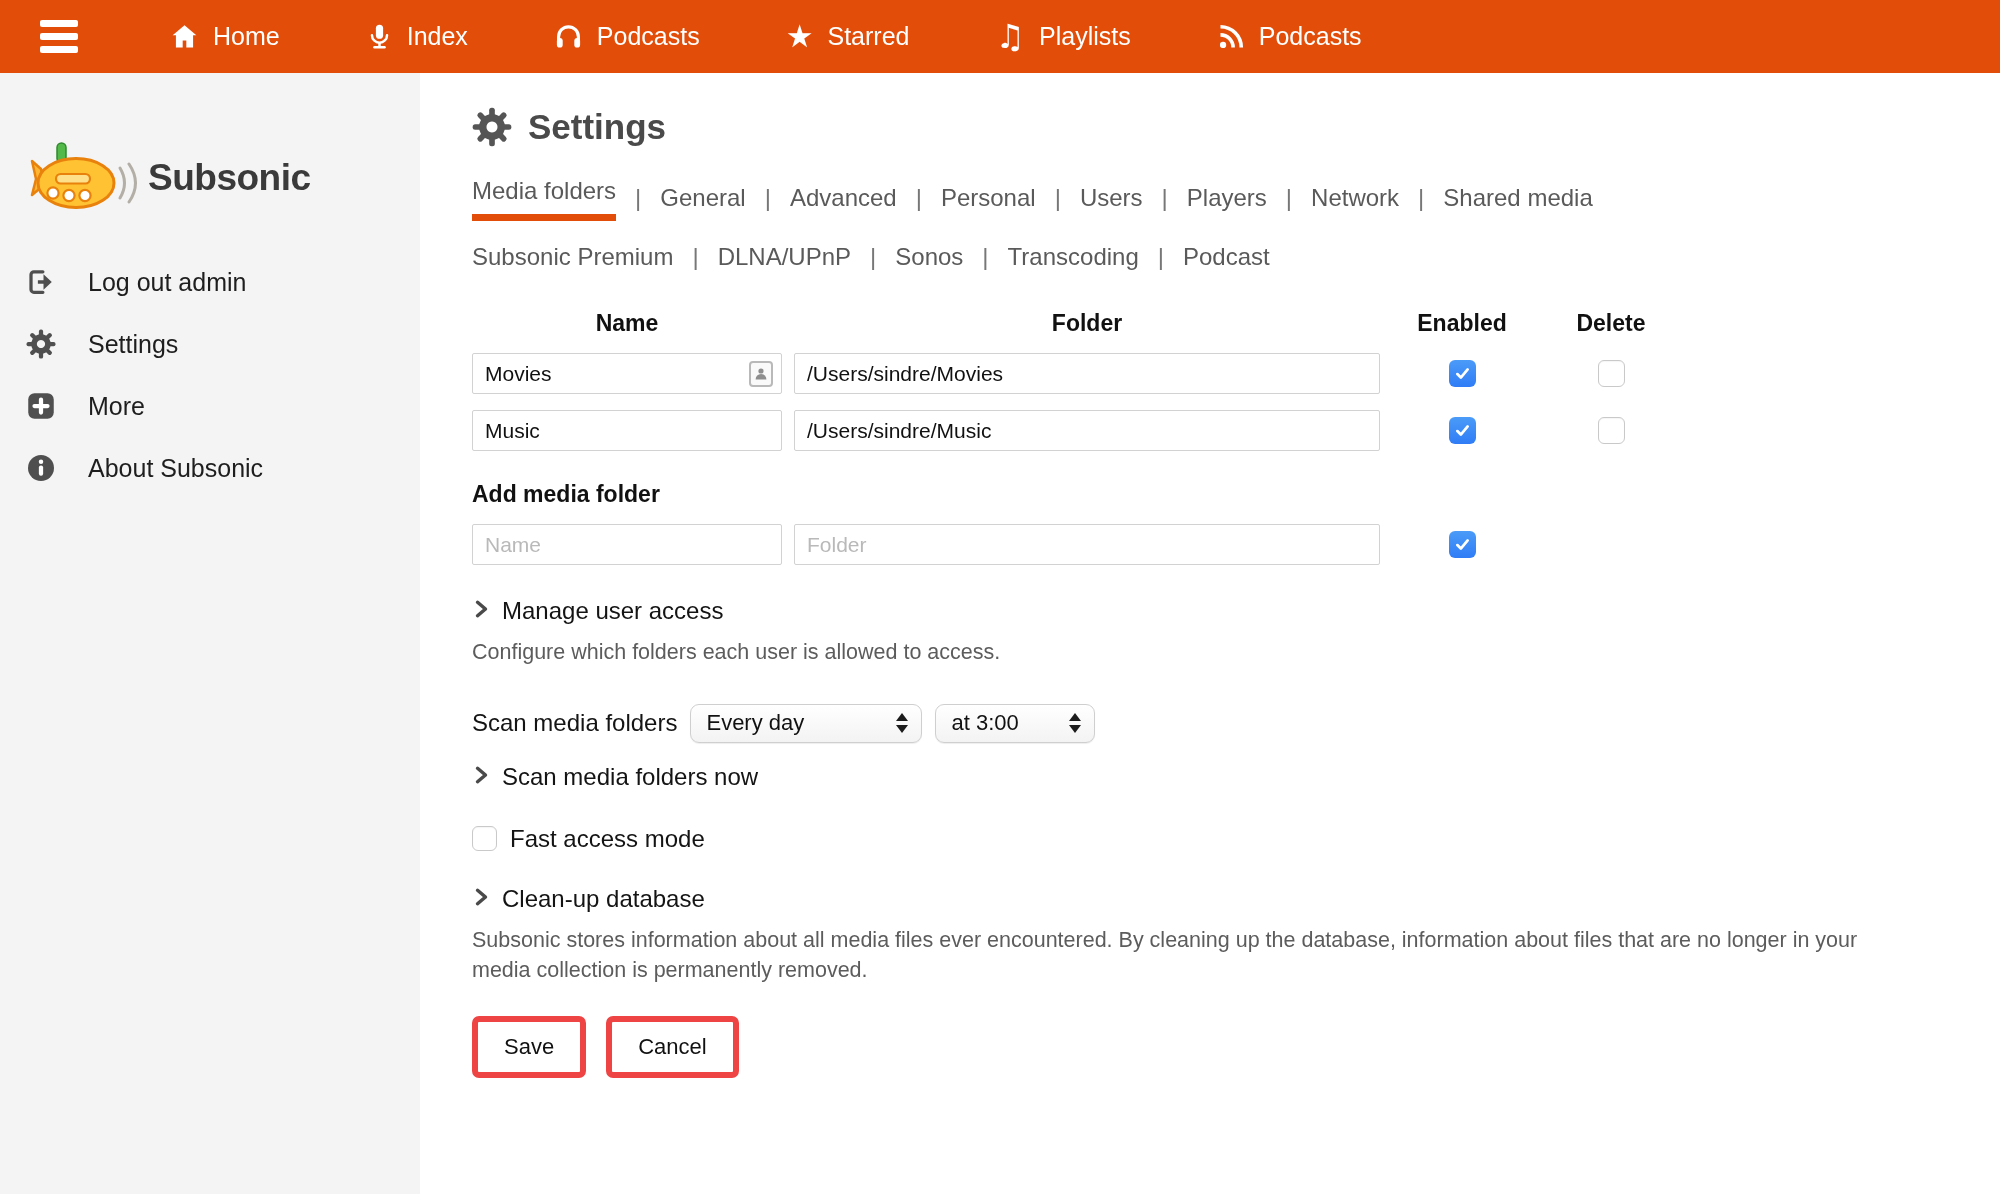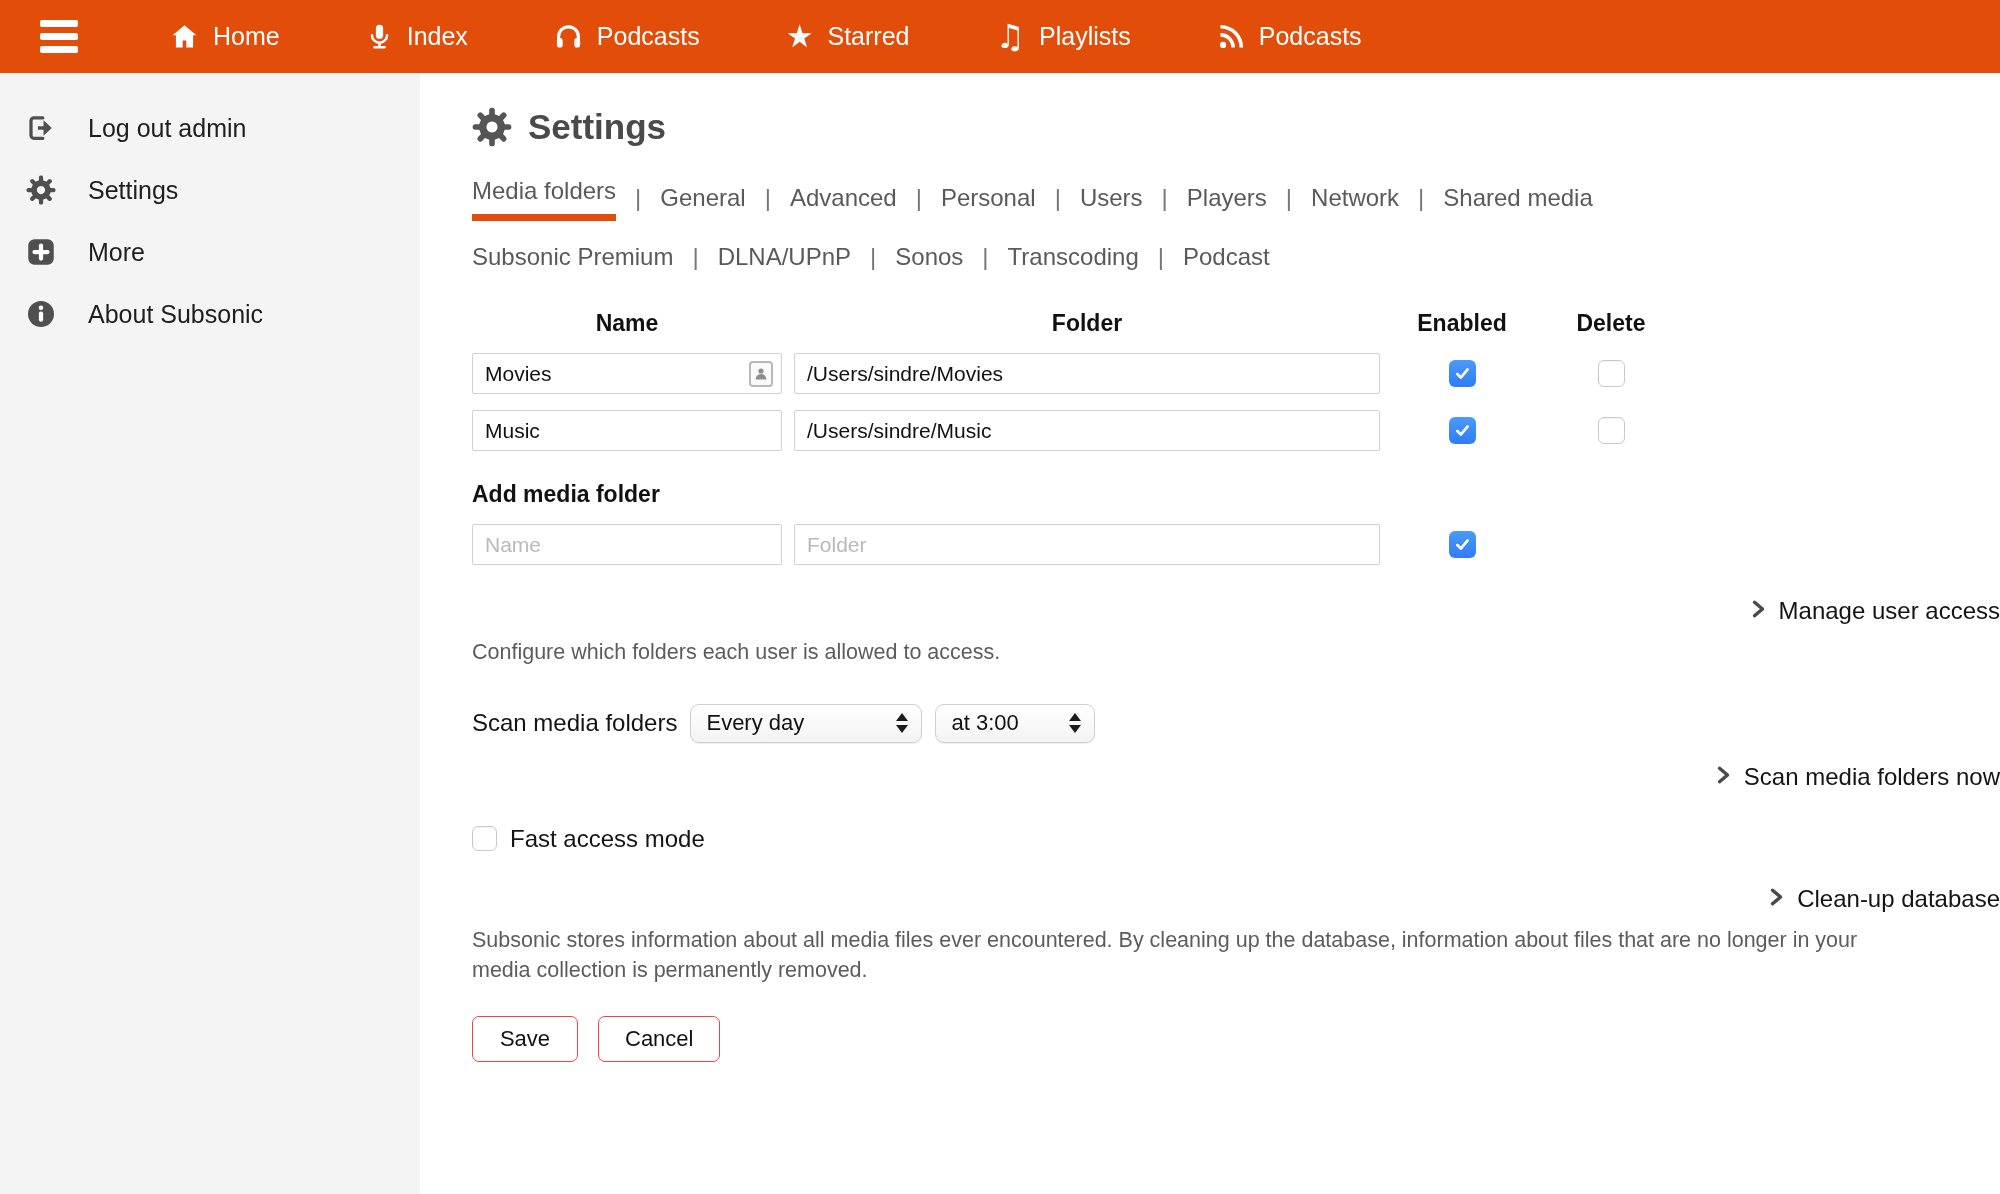--- a/index.html
+++ b/index.html
@@ -61,42 +61,42 @@
          border:1.5px solid #c9c9c9; background:#fff; box-shadow:inset 0 1px 1px rgba(0,0,0,.04);
          display:flex; align-items:center; justify-content:center; }
   .cbx svg { display:none; }
   .cbx.checked { border:none; background:linear-gradient(#4b9bf8,#2f7cf6); box-shadow:none; }
   .cbx.checked svg { display:block; }
 
   
   .section-heading { margin-top:30px; font-size:23px; font-weight:700; color:#111; }
   .add-row { margin-top:16px; }
 
-  .link-row { display:flex; align-items:center; gap:11px; margin-top:32px; cursor:pointer;justify-content:flex-end; }
+  .link-row { display:flex; align-items:center; gap:11px; margin-top:32px; cursor:pointer; }
   .link-row .lbl { font-size:24px; color:#141414; }
   .desc { margin-top:12px; font-size:21.5px; color:#5c5c5c; max-width:1430px; line-height:1.42; }
 
   .scan-row { display:flex; align-items:center; gap:13px; margin-top:36px; }
   .scan-label { font-size:24px; color:#141414; }
   .mac-select { position:relative; height:39px; border:1px solid #cfcfcf; border-radius:9px;
                 background:linear-gradient(#ffffff,#f3f3f3); box-shadow:0 1px 1px rgba(0,0,0,.07);
                 display:flex; align-items:center; padding:0 56px 0 15px; font-size:22px; color:#111;
                 cursor:pointer; }
   .mac-select.w1 { width:232px; }
   .mac-select.w2 { width:160px; }
   .stepper { position:absolute; right:13px; top:8px; display:flex; flex-direction:column; gap:4px; }
   .tri-up   { width:0; height:0; border-left:6px solid transparent; border-right:6px solid transparent; border-bottom:8px solid #1c1c1c; }
   .tri-down { width:0; height:0; border-left:6px solid transparent; border-right:6px solid transparent; border-top:8px solid #1c1c1c; }
 
   .check-line { display:flex; align-items:center; gap:13px; margin-top:34px; }
   .check-line .cbx { width:25px; height:25px; }
   .check-line .lbl { font-size:24px; color:#141414; cursor:default; }
 
   .btn-row { display:flex; gap:20px; margin-top:30px; }
-  .btn { min-width:106px; height:46px; background:#fff; border:1px solid #ef4444; border-radius:7px;
+  .btn { min-width:106px; height:62px; background:#fff; border:6px solid #ef4444; border-radius:7px;
          font-size:22px; color:#111; cursor:pointer; padding:0 26px;
          font-family:"Liberation Sans","DejaVu Sans",sans-serif; }
 </style>
 </head>
 <body>
 
 <div class="topnav">
   <div class="hamburger">
     <div class="bar"></div>
       <div class="bar"></div>
@@ -149,20 +149,36 @@
           </svg>
       </span>
       <span>Podcasts</span>
     </div>
   </div>
 </div>
 
 <div class="page">
 
   <div class="sidebar">
+    <div class="logo">
+      <span>
+        <svg width="108" height="70" viewBox="0 0 108 70">
+          <rect x="27" y="2" width="9" height="20" rx="4.5" fill="#53b948" stroke="#2e8a2e" stroke-width="1.5"></rect>
+          <path d="M11 28 2 20l4 18-4 16 12-10Z" fill="#ffb733" stroke="#e8820c" stroke-width="2.5" stroke-linejoin="round"></path>
+          <ellipse cx="46" cy="42" rx="38" ry="24.5" fill="#ffc233" stroke="#e8820c" stroke-width="3"></ellipse>
+          <rect x="26" y="33" width="34" height="9.5" rx="4.7" fill="#ffe08a" stroke="#e8820c" stroke-width="2.2"></rect>
+          <circle cx="23" cy="52" r="5.6" fill="#fff" stroke="#e8820c" stroke-width="2.2"></circle>
+          <circle cx="39" cy="54.5" r="5.6" fill="#fff" stroke="#e8820c" stroke-width="2.2"></circle>
+          <circle cx="55" cy="54.5" r="5.6" fill="#fff" stroke="#e8820c" stroke-width="2.2"></circle>
+          <path d="M90 27q9 15 0 30" stroke="#b3aea6" stroke-width="3" fill="none" stroke-linecap="round"></path>
+          <path d="M99 23q13 19 0 38" stroke="#b3aea6" stroke-width="3" fill="none" stroke-linecap="round"></path>
+        </svg>
+      </span>
+      <span class="logo-text">Subsonic</span>
+    </div>
 
     <div class="side-menu">
       <div class="side-item">
         <span class="icon">
           <svg width="30" height="30" viewBox="0 0 24 24">
               <path d="M13.5 3.8H6.3A2.3 2.3 0 0 0 4 6.1v11.8a2.3 2.3 0 0 0 2.3 2.3h7.2" stroke="#4f4f4f" stroke-width="2.6" fill="none" stroke-linecap="round"></path>
               <line x1="9.5" y1="12" x2="15" y2="12" stroke="#4f4f4f" stroke-width="2.8"></line>
               <path d="M14 5.8 20.6 12 14 18.2Z" fill="#4f4f4f"></path>
             </svg>
         </span>

